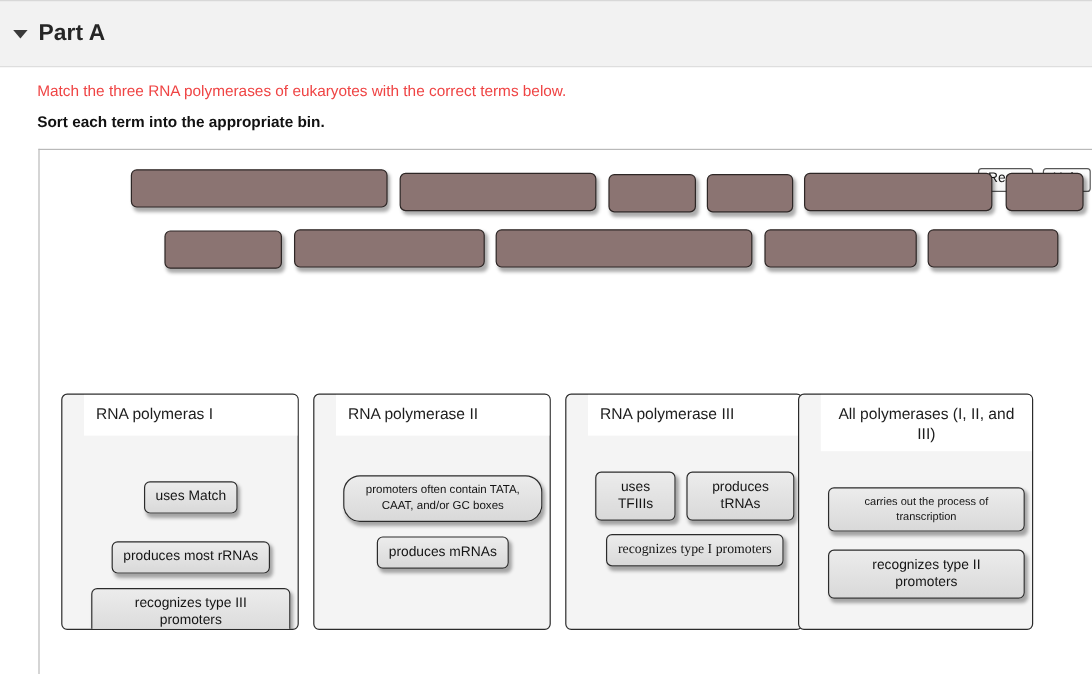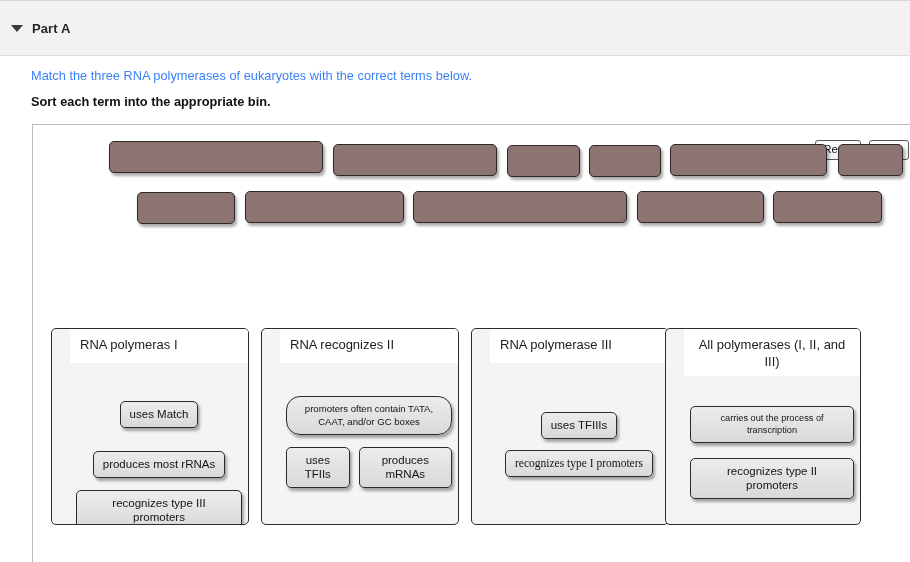--- a/index.html
+++ b/index.html
@@ -37,35 +37,35 @@
     margin-left: 2px;
     cursor: pointer;
   }
   .tri-down {
     width: 0; height: 0;
     border-left: 6px solid transparent;
     border-right: 6px solid transparent;
     border-top: 7px solid #3a3a3a;
   }
   #part-title {
-    font-size: 13px;
+    font-size: 19px;
     font-weight: bold;
     color: #262626;
     letter-spacing: .1px;
   }
 
   
   #prompt-area {
     position: absolute;
     left: 31px; top: 66px;
     width: 850px;
   }
   #prompt-line {
     font-size: 12.8px;
-    color: #3b82f6;
+    color: #ef4444;
     line-height: 20px;
   }
   #prompt-bold {
     font-size: 12.8px;
     font-weight: bold;
     color: #111111;
     line-height: 20px;
     margin-top: 6px;
   }
 
@@ -227,39 +227,39 @@
           <div class="chip-center" style="margin-top: 23px; justify-content: center;">
             <div class="chip">produces most rRNAs</div>
           </div>
           <div class="chip-center" style="margin-top: 12px;">
             <div class="chip">recognizes type III promoters</div>
           </div>
         </div>
       </div>
       <div class="bin" style="left: 228px; width: 198px;">
         <div class="bin-title-wrap">
-          <div class="bin-title">RNA recognizes II</div>
+          <div class="bin-title">RNA polymerase II</div>
         </div>
         <div class="bin-body">
           <div class="chip-center" style="margin-top: 33px;">
             <div class="chip two-line" style="width: 180px; border-radius: 14px;">promoters often contain TATA, CAAT, and/or GC boxes</div>
           </div>
           <div class="chip-row" style="margin-top: 12px;">
-            <div class="chip">uses TFIIs</div>
             <div class="chip">produces mRNAs</div>
           </div>
         </div>
       </div>
       <div class="bin" style="left: 438px; width: 198px;">
         <div class="bin-title-wrap">
           <div class="bin-title">RNA polymerase III</div>
         </div>
         <div class="bin-body">
-          <div class="chip-row" style="margin-top: 49px;">
+          <div class="chip-row" style="margin-top: 30px;">
             <div class="chip">uses TFIIIs</div>
+            <div class="chip">produces tRNAs</div>
           </div>
           <div class="chip-center" style="margin-top: 11px; font-family: Liberation Serif, serif;">
             <div class="chip">recognizes type I promoters</div>
           </div>
         </div>
       </div>
       <div class="bin" style="left: 632px; width: 196px;">
         <div class="bin-title-wrap">
           <div class="bin-title centered">All polymerases (I, II, and III)</div>
         </div>

